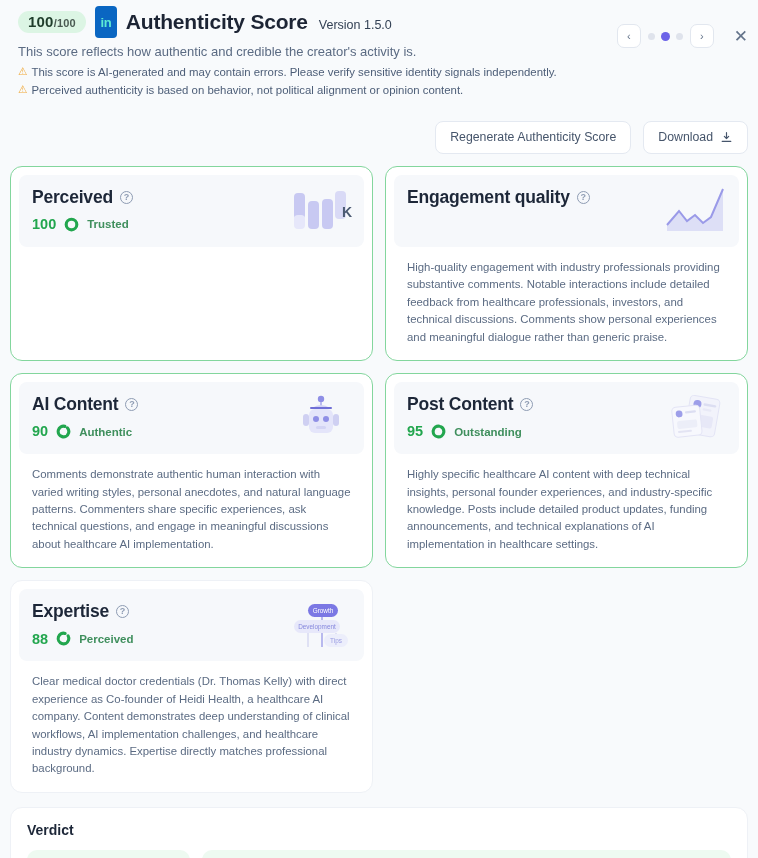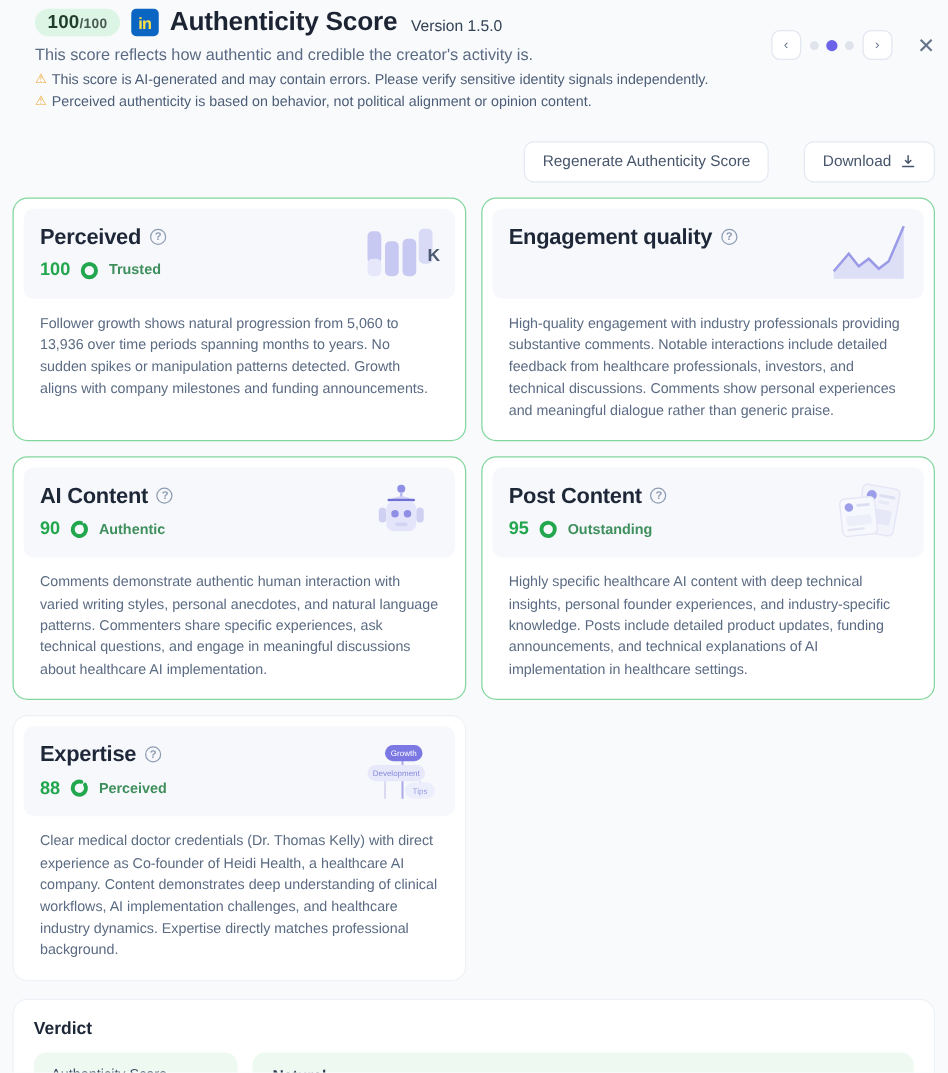--- a/index.html
+++ b/index.html
@@ -5,32 +5,32 @@
   * { box-sizing: border-box; margin: 0; padding: 0; }
   html, body {
     width: 758px; height: 858px;
     background: #f7f9fc;
     font-family: "Liberation Sans", sans-serif;
     overflow: hidden;
   }
   .page { position: relative; width: 758px; height: 858px; background: #f8fafc; }
 
   
-  .header { position: relative; padding: 6px 10px 0 28px; }
+  .header { position: relative; padding: 6px 10px 0 18px; }
   .title-row { display: flex; align-items: center; gap: 9px; }
   .score-pill {
     background: #dcf5e4; color: #1f3d2b; border-radius: 14px;
     padding: 3px 10px 4px 10px; font-size: 15px; font-weight: 700;
     letter-spacing: .2px; line-height: 1;
   }
   .score-pill .denom { font-size: 11px; font-weight: 600; color: #4a5a52; }
   .li-icon {
-    width: 22px; height: 22px; background: #0a66c2; border-radius: 4px;
+    width: 22px; height: 32px; background: #0a66c2; border-radius: 4px;
     display: flex; align-items: center; justify-content: center;
-    color: #fde047; font-size: 13px; font-weight: 700; font-family: "Liberation Sans", sans-serif;
+    color: #5eead4; font-size: 13px; font-weight: 700; font-family: "Liberation Sans", sans-serif;
     line-height: 1; letter-spacing: -0.5px;
   }
   .main-title { font-size: 21px; font-weight: 700; color: #1c2434; letter-spacing: -0.2px; }
   .version { font-size: 12.5px; color: #334155; font-weight: 400; margin-left: 2px; padding-top:5px;}
   .sub-line { font-size: 13px; color: #5b6b83; margin-top: 5px; line-height: 1.45; }
   .warn-line { font-size: 11.4px; color: #4c5d77; margin-top: 2px; line-height: 1.45; display: flex; align-items: flex-start; gap: 4px;}
   .warn-ico { color: #f0a93b; font-size: 10.5px; line-height: 1.5; }
 
   
   .hdr-right { position: absolute; top: 24px; right: 10px; display: flex; align-items: center; gap: 20px; }
@@ -39,21 +39,21 @@
     width: 24px; height: 24px; border: 1px solid #e2e7ef; border-radius: 7px;
     background: #fff; display: flex; align-items: center; justify-content: center;
     color: #64748b; font-size: 11px;
   }
   .dots { display: flex; align-items: center; gap: 6px; }
   .dot { width: 7px; height: 7px; border-radius: 50%; background: #dfe3ec; }
   .dot.active { width: 9px; height: 9px; background: #6c63e8; }
   .close-x { color: #64748b; font-size: 17px; line-height: 1; font-weight: 400; }
 
   
-  .actions { display: flex; justify-content: flex-end; gap: 28px; padding: 10px 10px 0 0; margin-top: 12px; }
+  .actions { display: flex; justify-content: flex-end; gap: 12px; padding: 10px 10px 0 0; margin-top: 12px; }
   .btn {
     border: 1px solid #e4e9f1; background: #fff; border-radius: 8px;
     font-size: 12.3px; color: #46556b; padding: 9px 14px; line-height: 1;
     display: flex; align-items: center; gap: 7px;
   }
 
   
   .grid {
     margin: 12px 10px 0 10px; display: grid; grid-template-columns: 1fr 1fr;
     gap: 12px 12px;
@@ -166,21 +166,20 @@
           <svg width="62" height="52" viewBox="0 0 62 52">
             <rect x="4" y="8" width="11" height="26" rx="4" fill="#c8c9f2"></rect>
             <rect x="4" y="30" width="11" height="14" rx="4" fill="#e6e7fa"></rect>
             <rect x="18" y="16" width="11" height="28" rx="4" fill="#c8c9f2"></rect>
             <rect x="32" y="14" width="11" height="30" rx="4" fill="#c8c9f2"></rect>
             <rect x="45" y="6" width="11" height="28" rx="4" fill="#d9daf6"></rect>
             <text x="52" y="32" font-family="Liberation Sans, sans-serif" font-size="14" fill="#4b5a72" font-weight="600">K</text>
           </svg>
         </div>
       </div>
-      <div class="card-body">Follower growth shows natural progression from 5,060 to 13,936 over time periods spanning months to years. No sudden spikes or manipulation patterns detected. Growth aligns with company milestones and funding announcements.</div>
     </div>
 
     <div class="card">
       <div class="card-head">
         <div class="card-title">
           <span>Engagement quality</span>
           <span class="q-ico">?</span>
         </div>
         <div class="card-ico">
           <svg width="62" height="52" viewBox="0 0 62 52">

